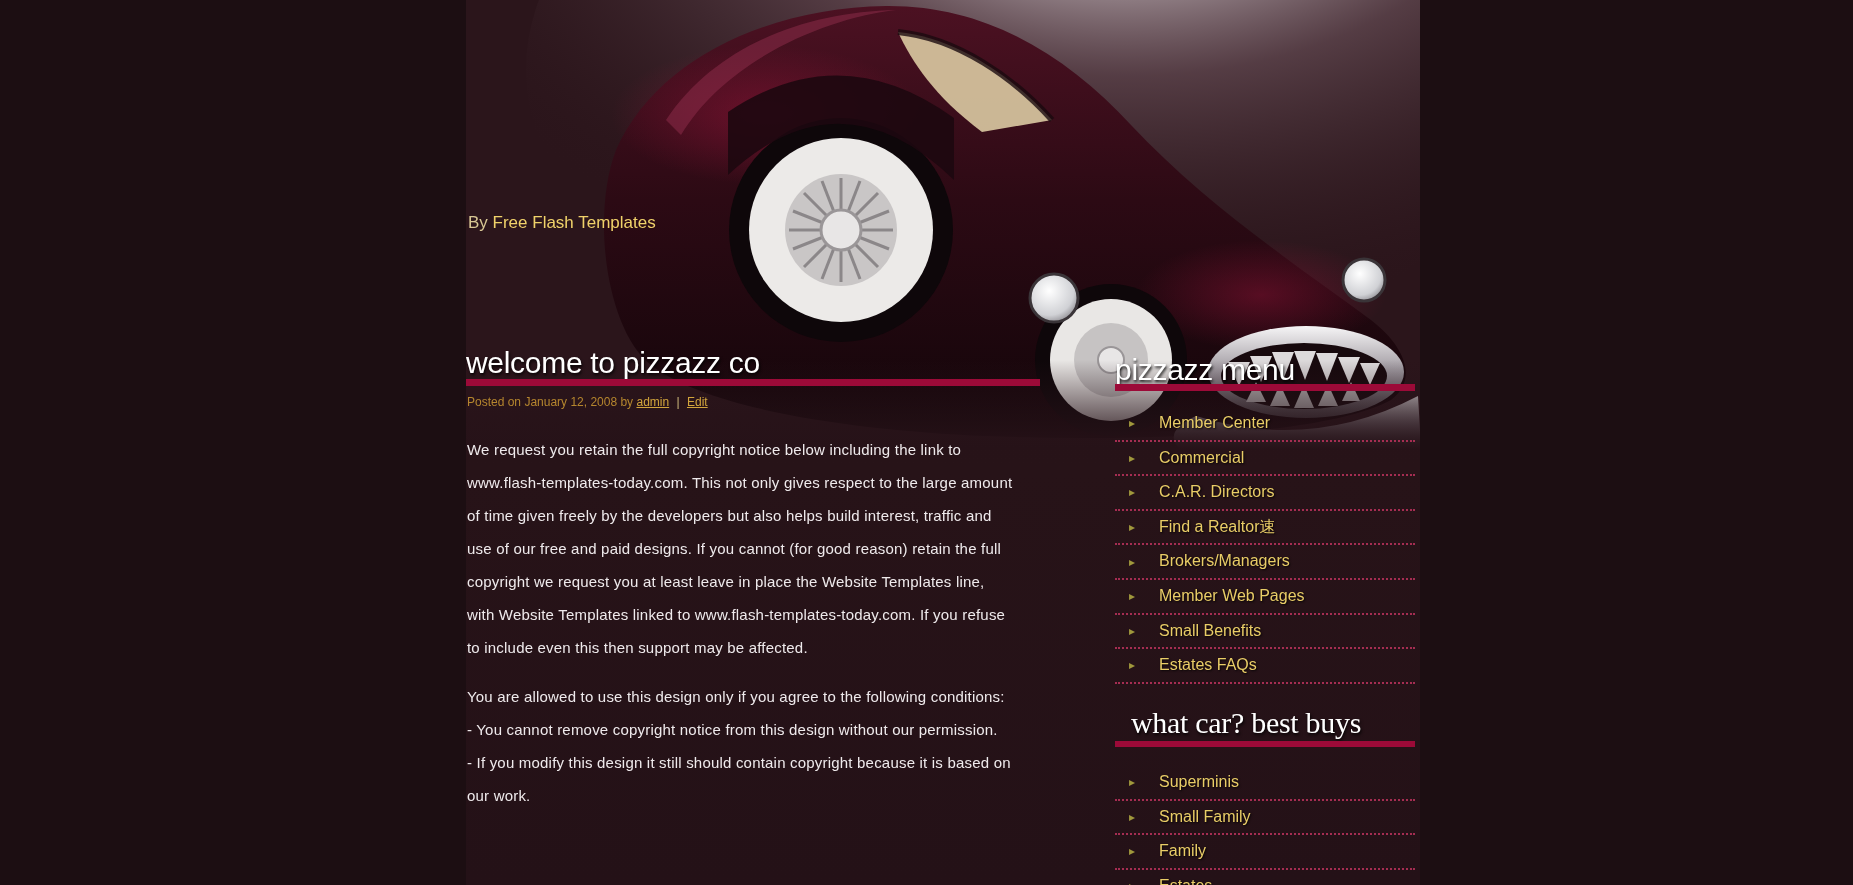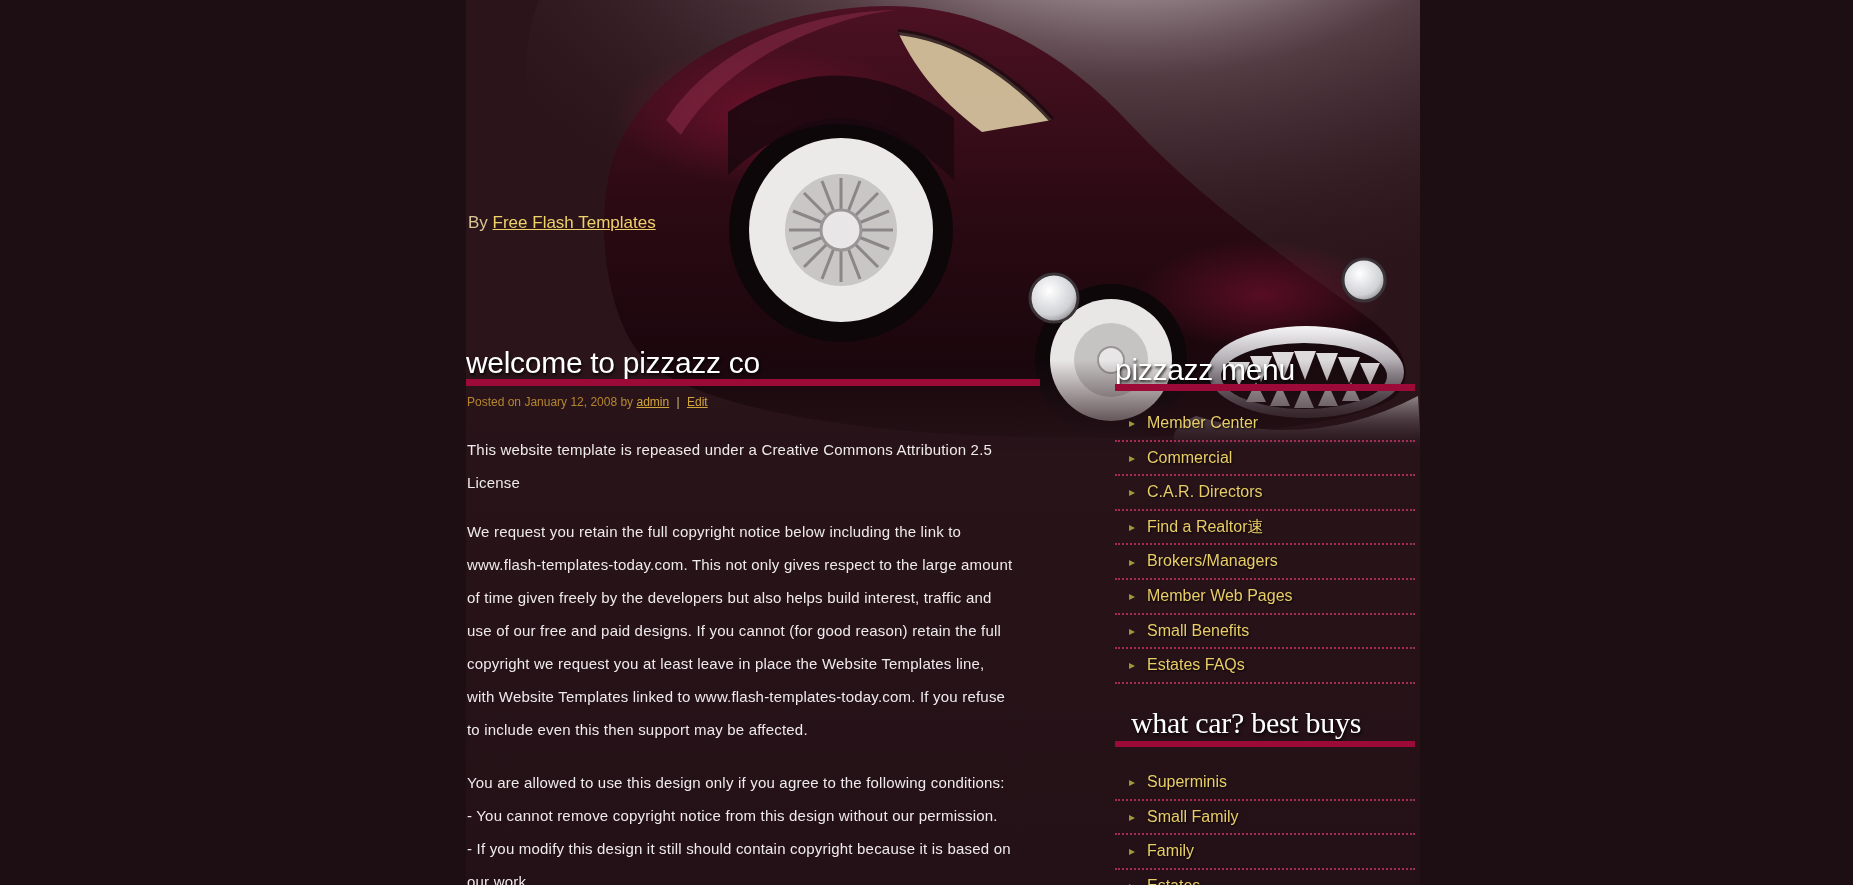--- a/index.html
+++ b/index.html
@@ -22,21 +22,21 @@
   .site-title {
     position: absolute; left: 2px; top: 118px;
     font-size: 46px; line-height: 48px;
     color: #cb0c4d; text-shadow: 1px 2px 3px rgba(0,0,0,.55);
     z-index: 5;
   }
   .byline {
     position: absolute; left: 2px; top: 212px;
     font-size: 17px; line-height: 22px; color: #d8c794; z-index: 5;
   }
-  .byline a { color: #f0d26a; text-decoration: underline; cursor: pointer; }
+  .byline a { color: #f0d26a; cursor: pointer; }
 
   
   .h2 {
     position: absolute; color: #ffffff; font-size: 30px; line-height: 32px;
     letter-spacing: -0.3px; text-shadow: 1px 2px 3px rgba(0,0,0,.85); z-index: 6;
     white-space: nowrap;
   }
   .rule { position: absolute; height: 7px; background: #9c0a38; z-index: 6; }
 
   
@@ -69,20 +69,21 @@
     border-bottom: 2px dotted #a52d52;
     display: flex; align-items: center;
     padding-left: 14px;
   }
   .menu-list .bullet {
     color: #a0983c; font-size: 12px; width: 10px; margin-right: 8px; line-height: 1;
   }
   .menu-list a {
     color: #e9cd67; font-size: 16px; text-decoration: none; cursor: pointer;
     text-shadow: 1px 1px 2px rgba(0,0,0,.8);
+    margin-left: 12px;
   }
 </style>
 </head>
 <body>
 
 <div class="content-col">
 
   <div class="hero">
     <svg width="954" height="450" viewBox="0 0 954 450">
       <defs>
@@ -186,22 +187,20 @@
 
   <div class="h2 main-heading">welcome to pizzazz co</div>
   <div class="rule main-rule"></div>
   <div class="posted">
     <span>Posted on January 12, 2008 by</span>
     <a>admin</a>
     <span class="sep">|</span>
     <a>Edit</a>
   </div>
   <div class="body-copy">
-    <p>This website template is repeased under a Creative Commons Attribution 2.5
-License</p>
     <p>We request you retain the full copyright notice below including the link to
 www.flash-templates-today.com. This not only gives respect to the large amount
 of time given freely by the developers but also helps build interest, traffic and
 use of our free and paid designs. If you cannot (for good reason) retain the full
 copyright we request you at least leave in place the Website Templates line,
 with Website Templates linked to www.flash-templates-today.com. If you refuse
 to include even this then support may be affected.</p>
     <p>You are allowed to use this design only if you agree to the following conditions:
 - You cannot remove copyright notice from this design without our permission.
 - If you modify this design it still should contain copyright because it is based on

